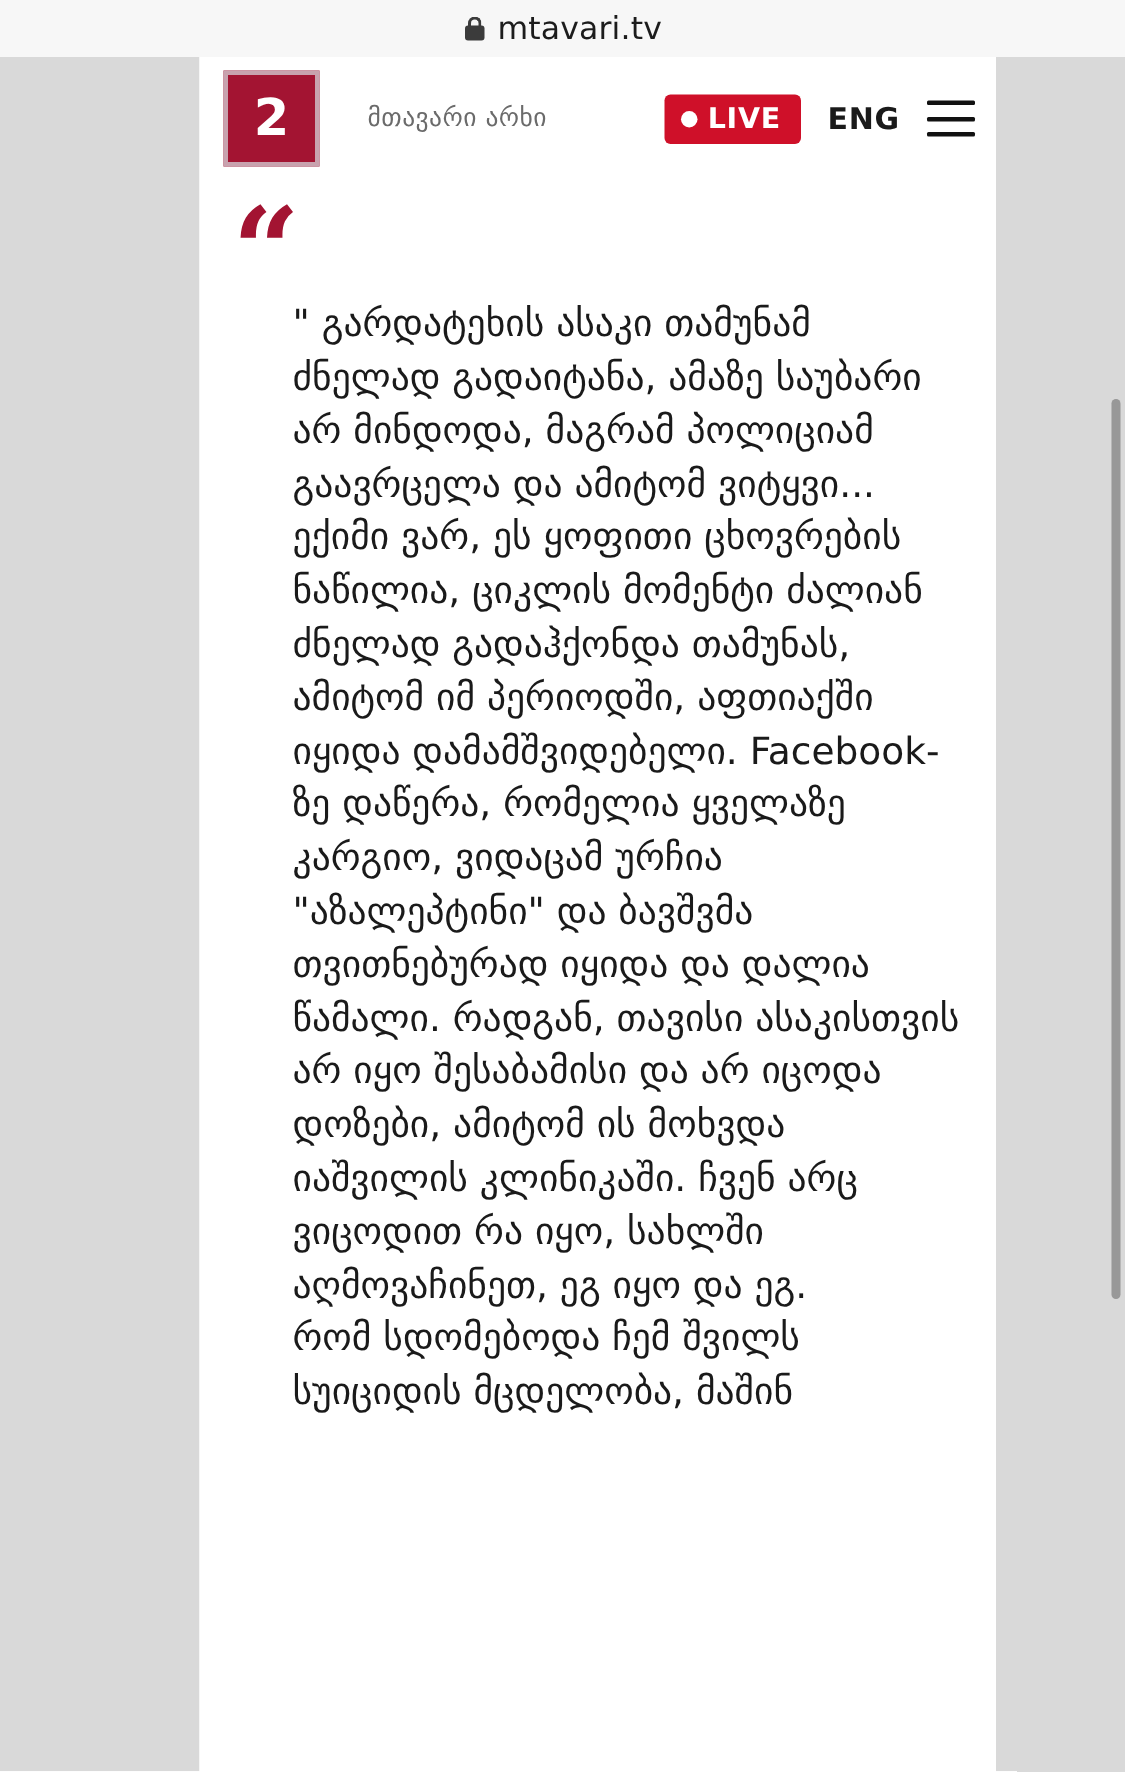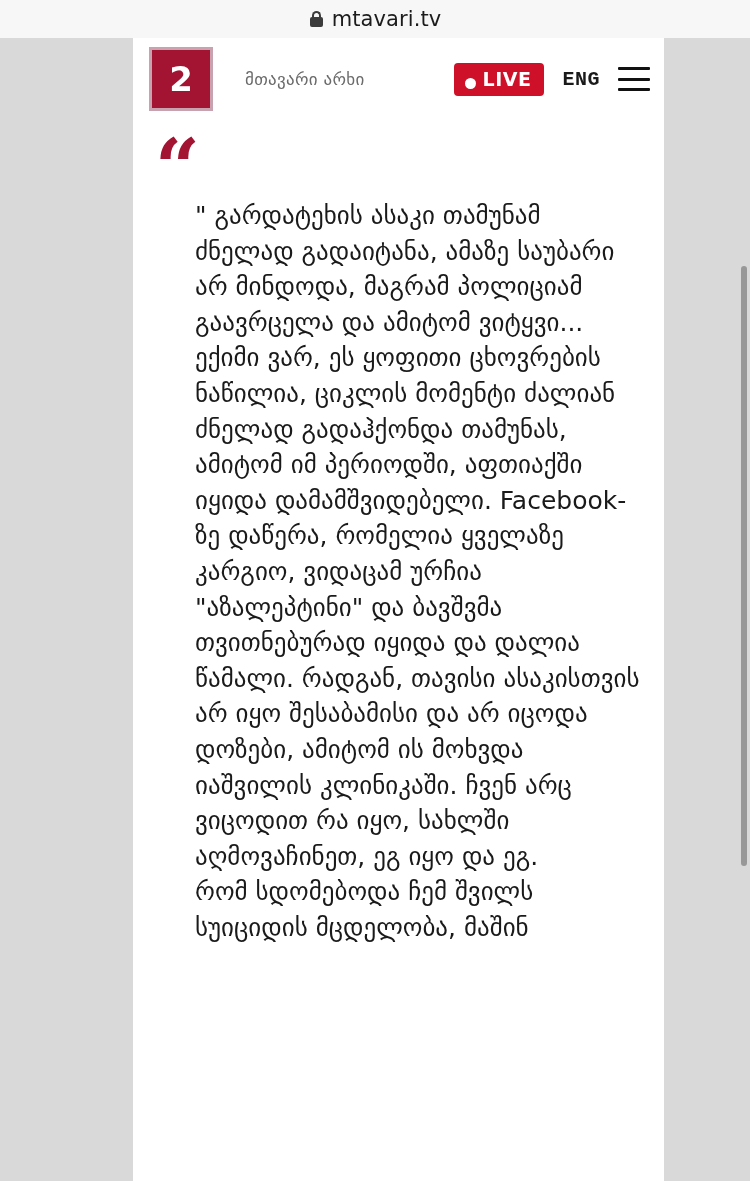--- a/index.html
+++ b/index.html
@@ -130,36 +130,35 @@
   }
   .live-badge {
     background: #cf1029;
     color: #ffffff;
     font-size: 19px;
     font-weight: bold;
     letter-spacing: 0.5px;
     padding: 7px 13px 7px 11px;
     border-radius: 4px;
     display: flex;
-    align-items: flex-end;
+    align-items: center;
     gap: 7px;
     line-height: 1;
   }
   .live-dot {
     width: 11px; height: 11px;
     border-radius: 50%;
     background: #ffffff;
     display: inline-block;
   }
   .lang-switch {
     font-size: 20px;
     font-weight: bold;
     color: #1a1a1a;
     letter-spacing: 0.5px;
-    font-family: Liberation Mono, monospace;
   }
   .hamburger {
     width: 32px;
     height: 24px;
     display: flex;
     flex-direction: column;
     justify-content: space-between;
   }
   .hamburger span {
     display: block;

